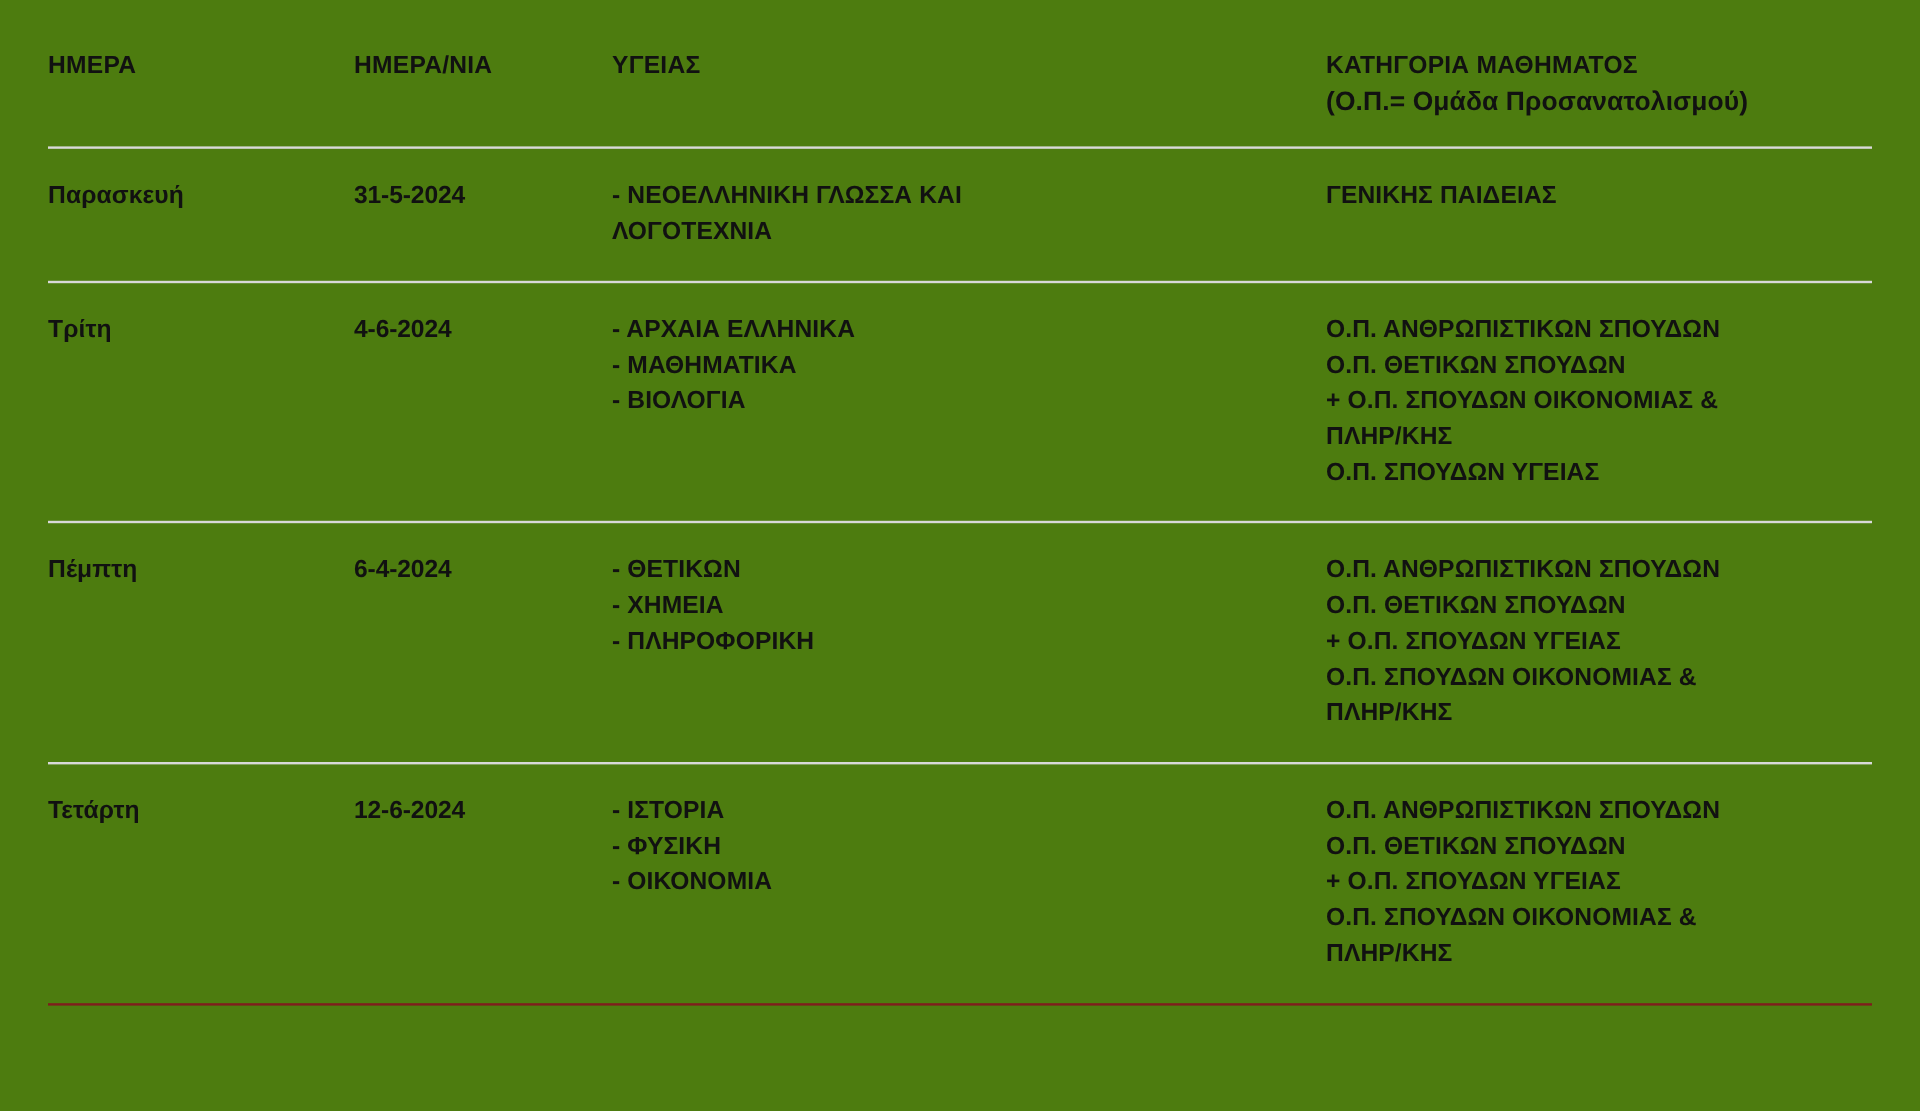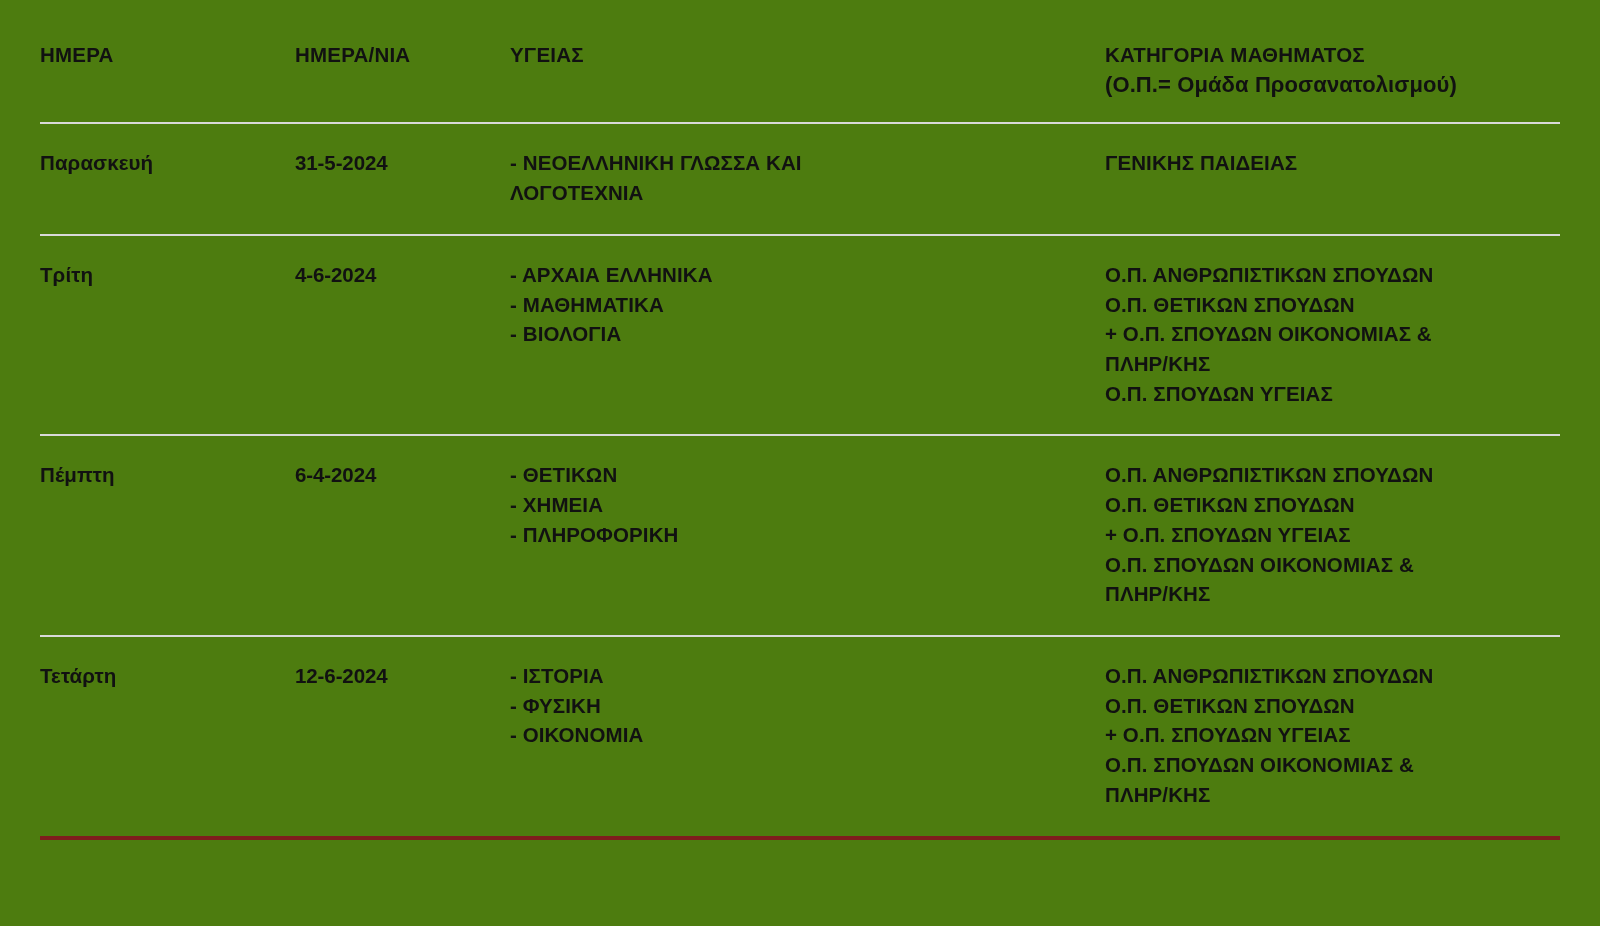--- a/index.html
+++ b/index.html
@@ -52,21 +52,21 @@
     vertical-align: top;
     font-size: 20.5px;
     font-weight: bold;
     color: #111111;
     padding: 24px 10px 26px 0;
     border-bottom: 2px solid #d9d9d9;
     line-height: 1.45;
     letter-spacing: 0.1px;
   }
   tbody tr:last-child td {
-    border-bottom: 4px solid #7f1d1d;
+    border-bottom: 2px solid #7f1d1d;
   }
   td.day {
     font-weight: bold;
     letter-spacing: 0.1px;
   }
   td.date {
     font-weight: bold;
     letter-spacing: -0.1px;
   }
   .line {

